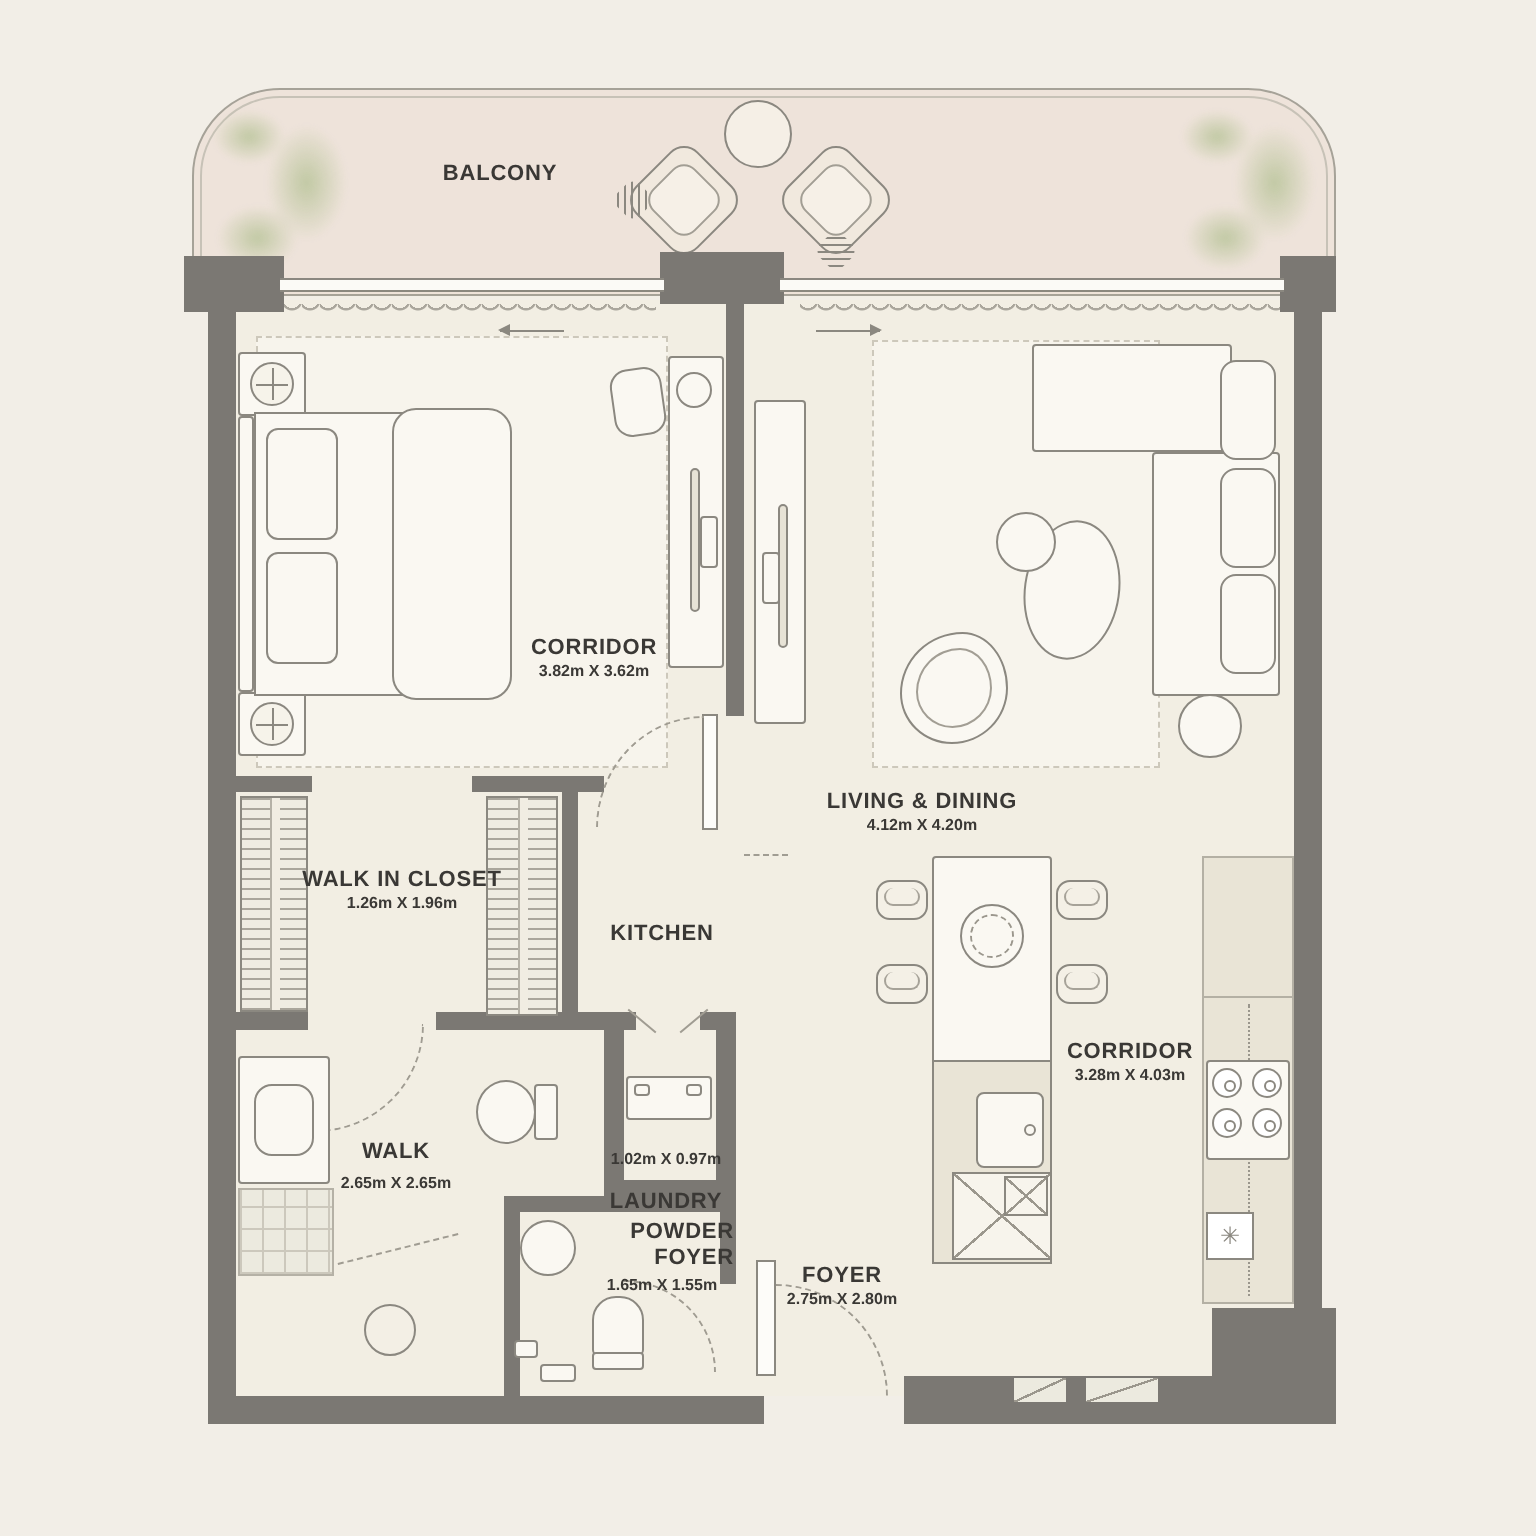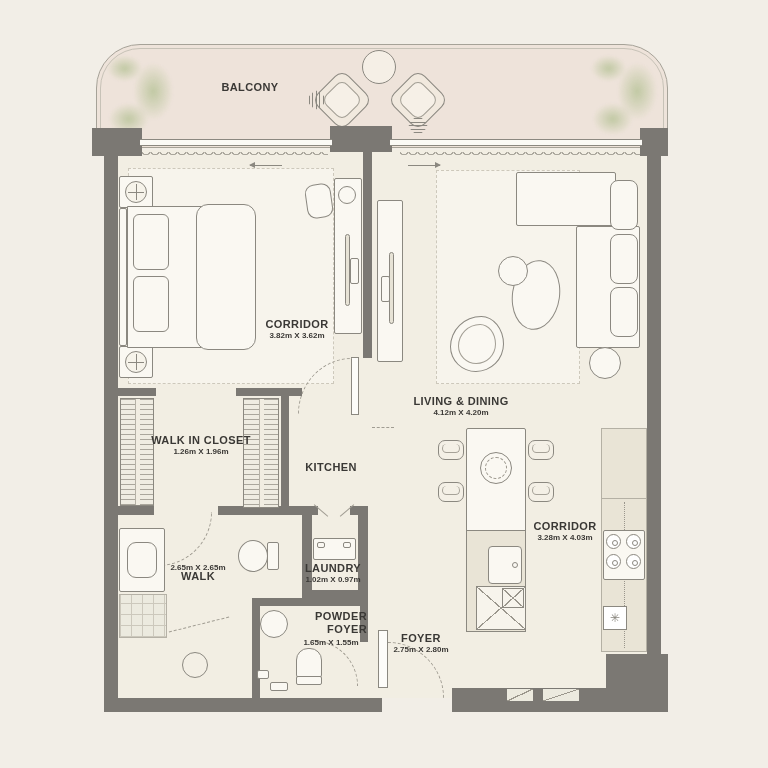--- a/index.html
+++ b/index.html
@@ -216,23 +216,23 @@
 
   <div class="label" style="left:461px;top:395px;">LIVING &amp; DINING</div>
   <div class="label dims" style="left:461px;top:408px;">4.12m X 4.20m</div>
 
   <div class="label" style="left:201px;top:434px;">WALK IN CLOSET</div>
   <div class="label dims" style="left:201px;top:447px;">1.26m X 1.96m</div>
 
   <div class="label" style="left:331px;top:461px;">KITCHEN</div>
 
   <div class="label" style="left:198px;top:570px;">WALK</div>
-  <div class="label dims" style="left:198px;top:563px;">2.65m X 2.65m</div>
-
-  <div class="label" style="left:333px;top:562px;">LAUNDRY</div>
+  <div class="label dims" style="left:198px;top:587px;">2.65m X 2.65m</div>
+
+  <div class="label" style="left:333px;top:595px;">LAUNDRY</div>
   <div class="label dims" style="left:333px;top:575px;">1.02m X 0.97m</div>
 
   <div class="label wrap" style="left:331px;top:610px;">POWDER FOYER</div>
   <div class="label dims" style="left:331px;top:638px;">1.65m X 1.55m</div>
 
   <div class="label" style="left:421px;top:632px;">FOYER</div>
   <div class="label dims" style="left:421px;top:645px;">2.75m X 2.80m</div>
 
   <div class="label" style="left:565px;top:520px;">CORRIDOR</div>
   <div class="label dims" style="left:565px;top:533px;">3.28m X 4.03m</div>

